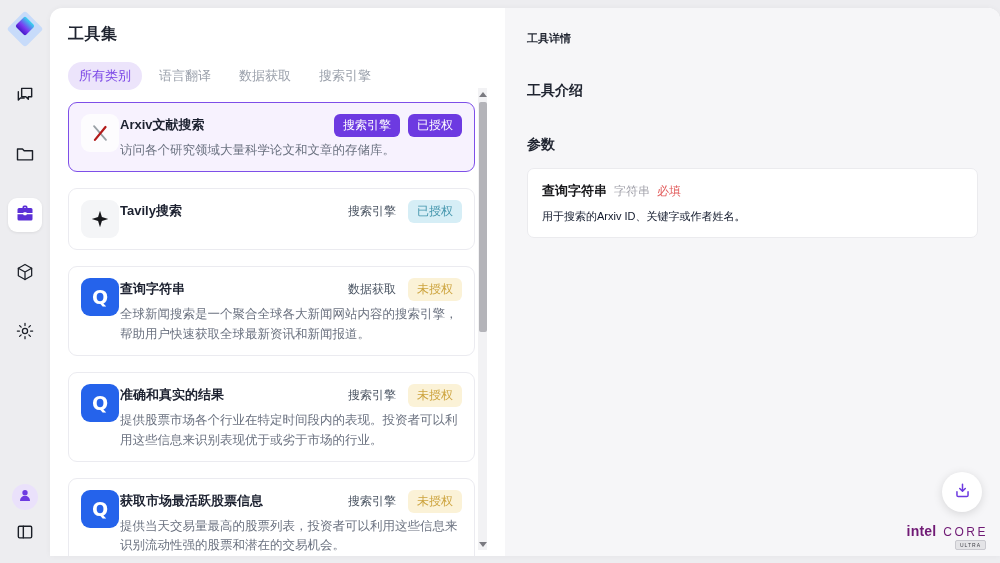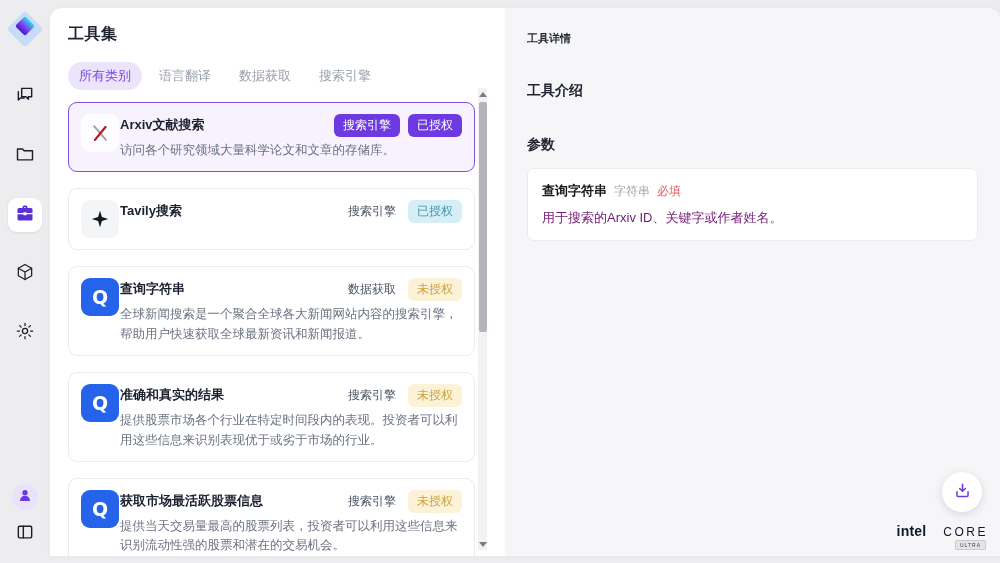--- a/index.html
+++ b/index.html
@@ -58,27 +58,27 @@
   
   .detail-pane { flex:1; background:#f6f6f8; padding:16px 22px; position:relative; }
   .detail-title { font-size:11px; font-weight:bold;margin-top:7px; }
   .section-h { font-size:14px; font-weight:bold; margin-top:36px; }
   .intro-box { background:#ffffff; border:1px solid #ebebee; border-radius:7px; padding:13px 14px; margin-top:14px; font-size:13px; color:#3f3f46; line-height:1.5; }
   .param-box { background:#ffffff; border:1px solid #ebebee; border-radius:7px; padding:13px 14px; margin-top:14px; }
   .param-head { display:flex; align-items:baseline; gap:7px; }
   .param-name { font-size:13px; font-weight:bold; color:#18181b; }
   .param-type { font-size:12px; color:#a1a1aa; }
   .param-req { font-size:12px; color:#e25c5c; }
-  .param-desc { font-size:13px; color:#701a75; margin-top:9px; }
+  .param-desc { font-size:11px; color:#0f172a; margin-top:9px; }
 
   
   .fab { position:absolute; right:18px; bottom:44px; width:40px; height:40px; border-radius:50%; background:#ffffff; box-shadow:0 2px 10px rgba(0,0,0,.13); display:flex; align-items:center; justify-content:center; cursor:pointer; }
   .fab svg { width:19px; height:19px; }
   .brand { position:absolute; right:12px; bottom:6px; display:flex; flex-direction:column; align-items:flex-end; }
-  .brand-row { display:flex; align-items:baseline; gap:17px; color:#0f172a; }
+  .brand-row { display:flex; align-items:baseline; gap:7px; color:#701a75; }
   .brand-intel { font-size:14px; font-weight:bold; letter-spacing:.2px; }
   .brand-core { font-size:12px; font-weight:400; letter-spacing:2.5px; text-transform:uppercase; }
   .brand-ultra { font-size:5px; letter-spacing:1px; background:#e4e4e7; color:#3f3f46; border:1px solid #c9c9cf; border-radius:2px; padding:1px 4px; margin-top:1px; margin-right:2px; }
 
   .ico-stroke { fill:none; stroke:#1b1f27; stroke-width:1.7; stroke-linecap:round; stroke-linejoin:round; }
 </style>
 </head>
 <body>
 
 <aside class="rail">

